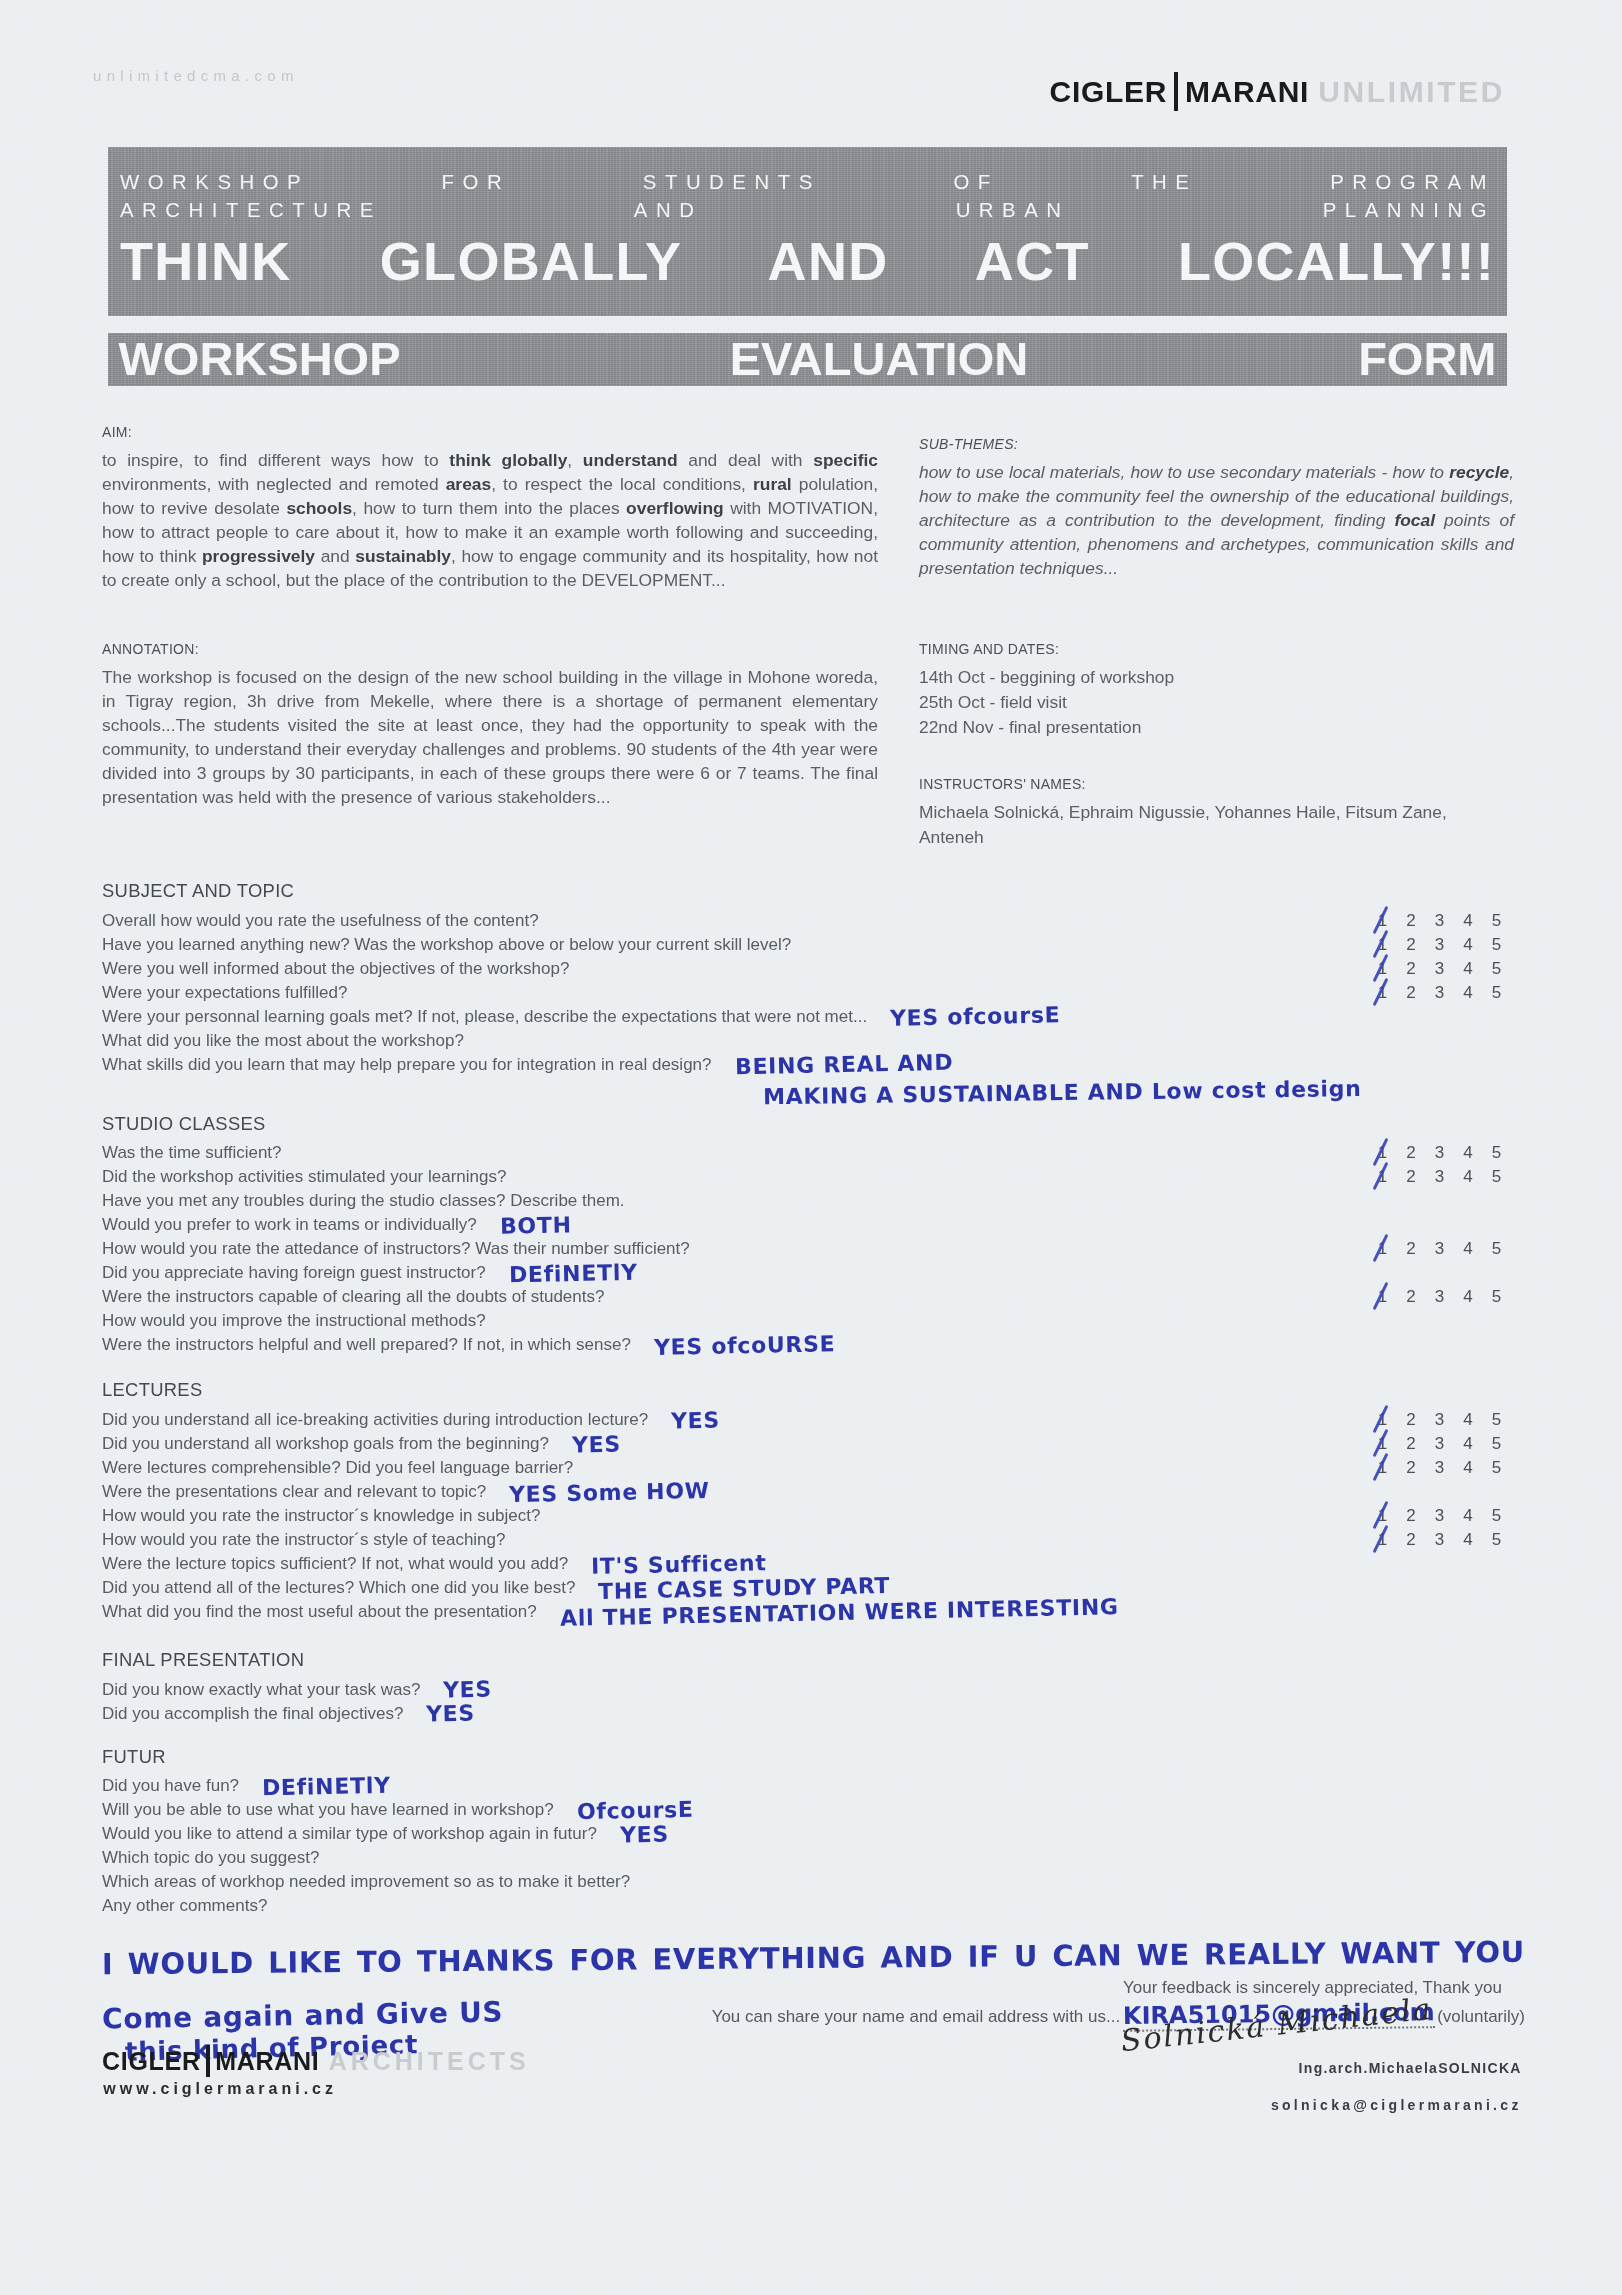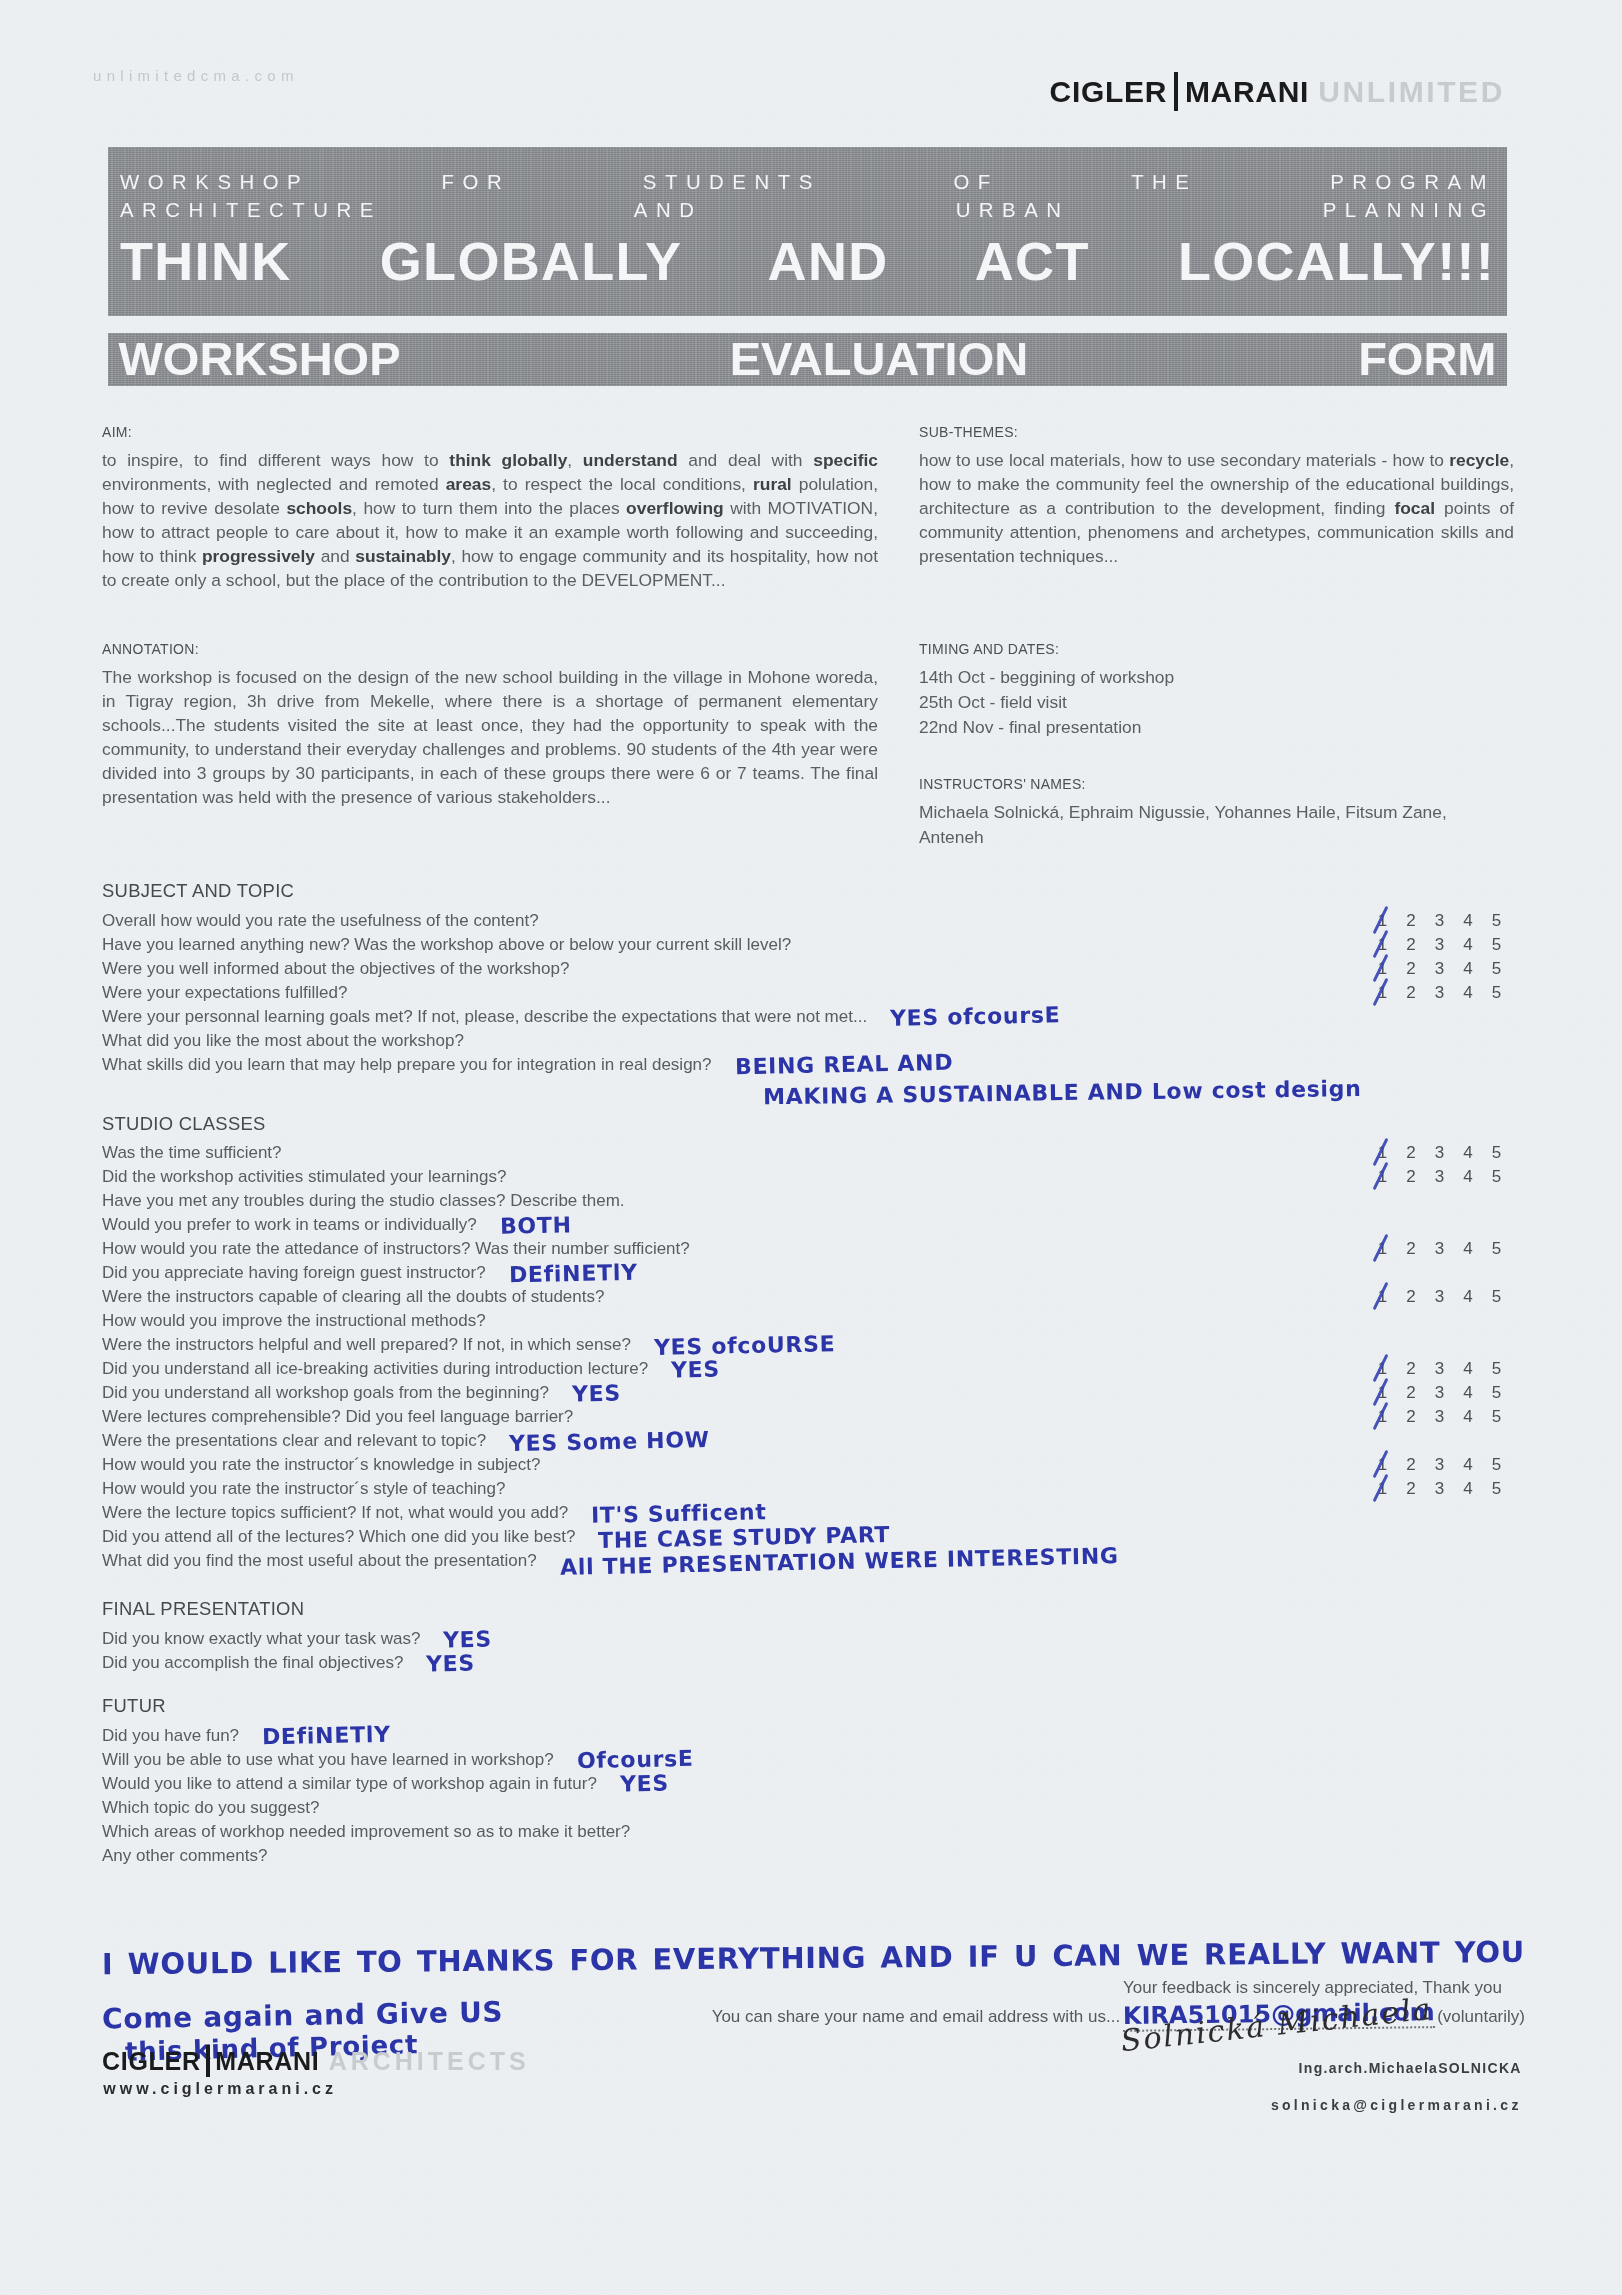--- a/index.html
+++ b/index.html
@@ -82,21 +82,21 @@
     <div class="banner-title">THINK GLOBALLY AND ACT LOCALLY!!!</div>
   </div>
 
   <div class="subtitle-bar">WORKSHOP EVALUATION FORM</div>
 
   <div class="col" style="left:102px; top:424px; width:776px;">
     <div class="heading">AIM:</div>
     <div class="body-text"><span>to inspire, to find different ways how to </span><b>think globally</b><span>, </span><b>understand</b><span> and deal with </span><b>specific</b><span> environments, with neglected and remoted </span><b>areas</b><span>, to respect the local conditions, </span><b>rural</b><span> polulation, how to revive desolate </span><b>schools</b><span>, how to turn them into the places </span><b>overflowing</b><span> with MOTIVATION, how to attract people to care about it, how to make it an example worth following and succeeding, how to think </span><b>progressively</b><span> and </span><b>sustainably</b><span>, how to engage community and its hospitality, how not to create only a school, but the place of the contribution to the DEVELOPMENT...</span></div>
   </div>
 
-  <div class="col" style="left:919px; top:424px; width:595px;">
+  <div class="col" style="left:919px; top:436px; width:595px;font-style:italic;">
     <div class="heading">SUB-THEMES:</div>
     <div class="body-text"><span>how to use local materials, how to use secondary materials - how to </span><b>recycle</b><span>, how to make the community feel the ownership of the educational buildings, architecture as a contribution to the development, finding </span><b>focal</b><span> points of community attention, phenomens and archetypes, communication skills and presentation techniques...</span></div>
   </div>
 
   <div class="col" style="left:102px; top:641px; width:776px;">
     <div class="heading">ANNOTATION:</div>
     <div class="body-text">The workshop is focused on the design of the new school building in the village in Mohone woreda, in Tigray region, 3h drive from Mekelle, where there is a shortage of permanent elementary schools...The students visited the site at least once, they had the opportunity to speak with the community, to understand their everyday challenges and problems.  90 students of the 4th year were divided into 3 groups by 30 participants, in each of these groups there were 6 or 7 teams. The final presentation was held with the presence of various stakeholders...</div>
   </div>
 
   <div class="col" style="left:919px; top:641px; width:595px;">
@@ -177,20 +177,21 @@
             <span class="num">1<i class="mark"></i></span>
             <span class="num">2</span>
             <span class="num">3</span>
             <span class="num">4</span>
             <span class="num">5</span>
           </span></div>
         <div class="qrow"><span class="qt">How would you improve the instructional methods?</span></div>
         <div class="qrow"><span class="qt">Were the instructors helpful and well prepared? If not, in which sense?</span><span class="hand hw-inline">YES ofcoURSE</span></div>
       </section>
       <section class="qsec">
+        <div class="sec-h">LECTURES</div>
         <div class="qrow"><span class="qt">Did you understand all ice-breaking activities during introduction lecture?</span><span class="hand hw-inline">YES</span><span class="scale">
             <span class="num">1<i class="mark"></i></span>
             <span class="num">2</span>
             <span class="num">3</span>
             <span class="num">4</span>
             <span class="num">5</span>
           </span></div>
         <div class="qrow"><span class="qt">Did you understand all workshop goals from the beginning?</span><span class="hand hw-inline">YES</span><span class="scale">
             <span class="num">1<i class="mark"></i></span>
             <span class="num">2</span>

